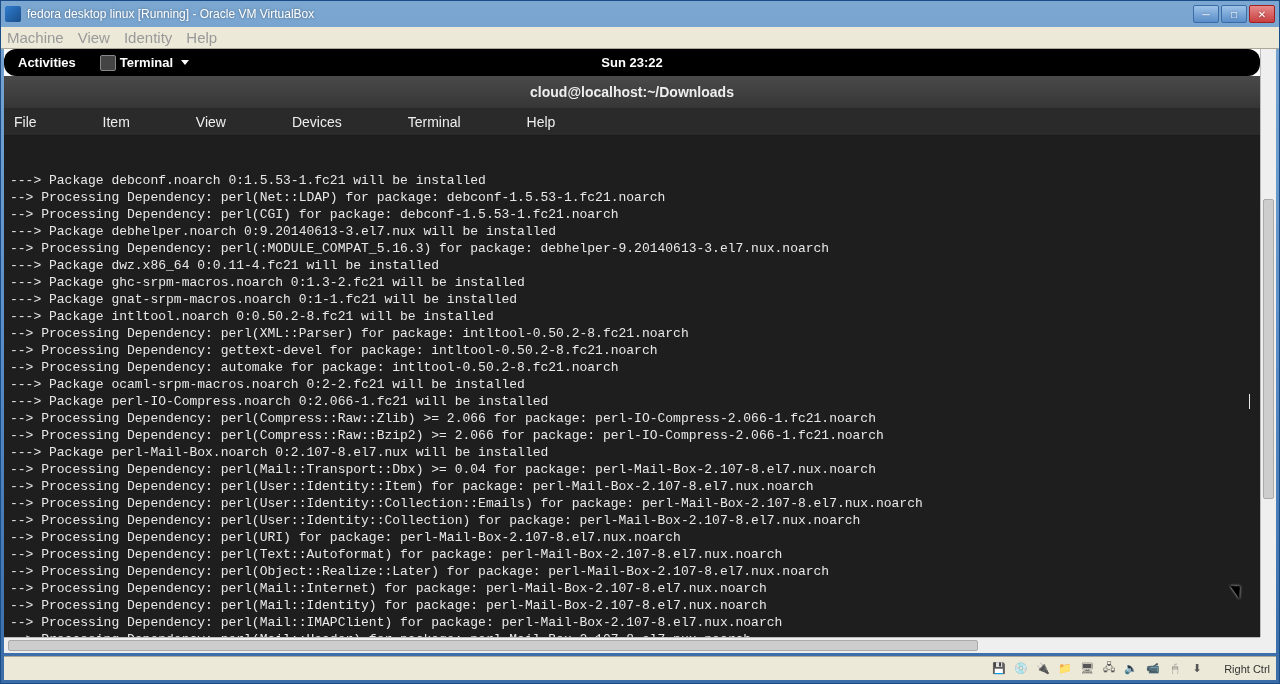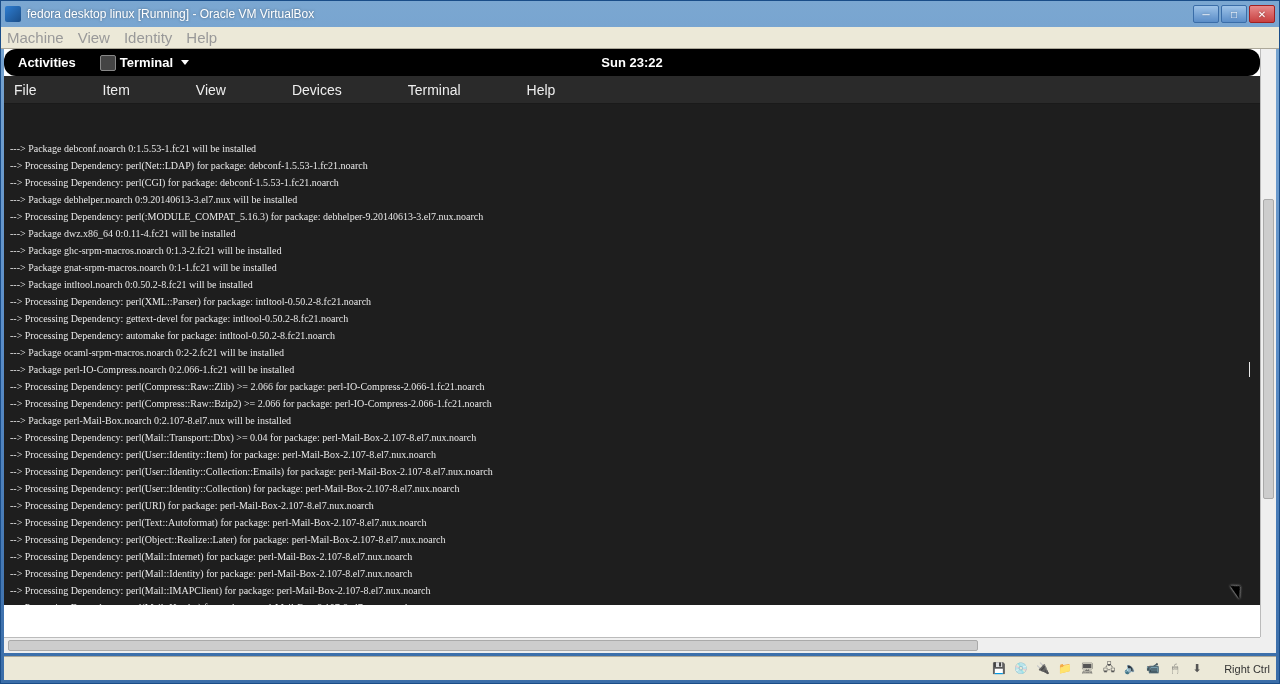--- a/index.html
+++ b/index.html
@@ -130,22 +130,22 @@
   font-size: 14px;
   border-bottom: 1px solid #1a1a1a;
   gap: 48px;
 }
 .term-menu span { margin-right: 18px; cursor: pointer; }
 
 
 .term-body {
   background: #1e1e1e;
   color: #e8e8e8;
-  font-family: Liberation Serif, serif;
-  font-size: 10px;
+  font-family: Liberation Mono, monospace;
+  font-size: 13px;
   line-height: 17px;
   padding: 2px 6px;
   white-space: pre;
   height: calc(100% - 87px);
   overflow: hidden;
   position: relative;
 }
 .text-cursor {
   position: absolute;
   right: 10px;
@@ -258,20 +258,23 @@
       <div class="gnome-bar">
         <div class="gnome-item">Activities</div>
         <div class="gnome-app">
           <span style="width:16px;height:16px;background:#444;border:1px solid #888;border-radius:2px;display:inline-block;"></span>
           <span class="gnome-app-label">Terminal</span>
           <span class="drop-triangle"></span>
         </div>
         <div class="gnome-center">Sun 23:22</div>
       </div>
 
+      <div class="term-titlebar">
+        <span>cloud@localhost:~/Downloads</span>
+      </div>
 
       <div class="term-menu">
         <span>File</span>
         <span>Item</span>
         <span>View</span>
         <span>Devices</span>
         <span>Terminal</span>
         <span>Help</span>
       </div>
 

